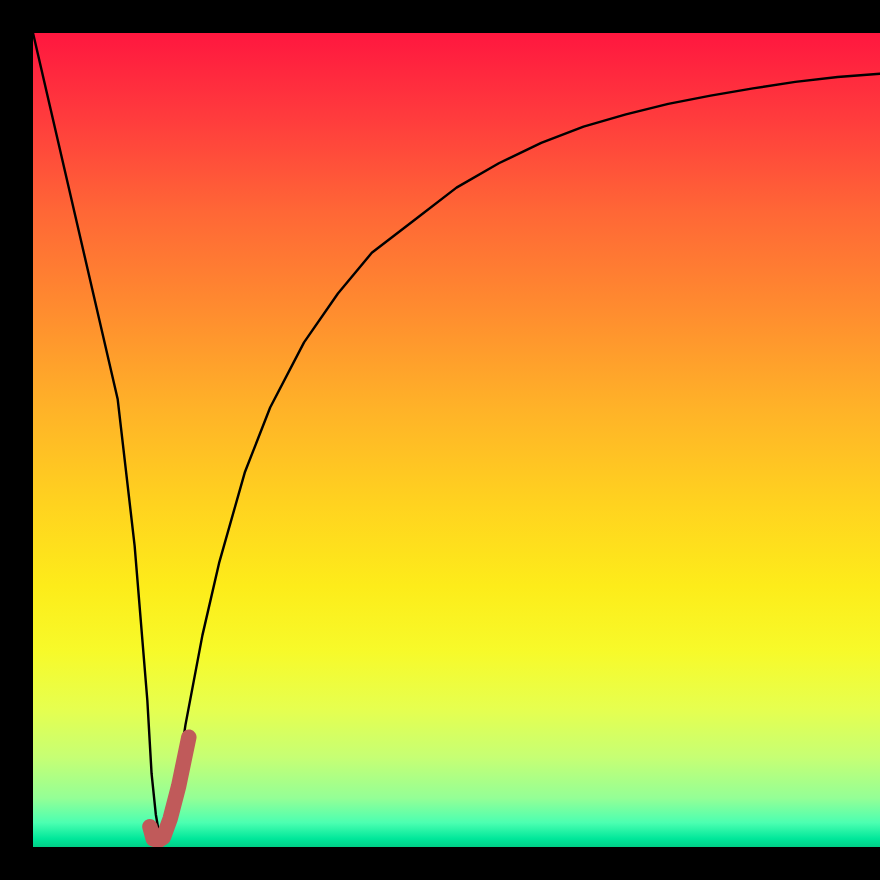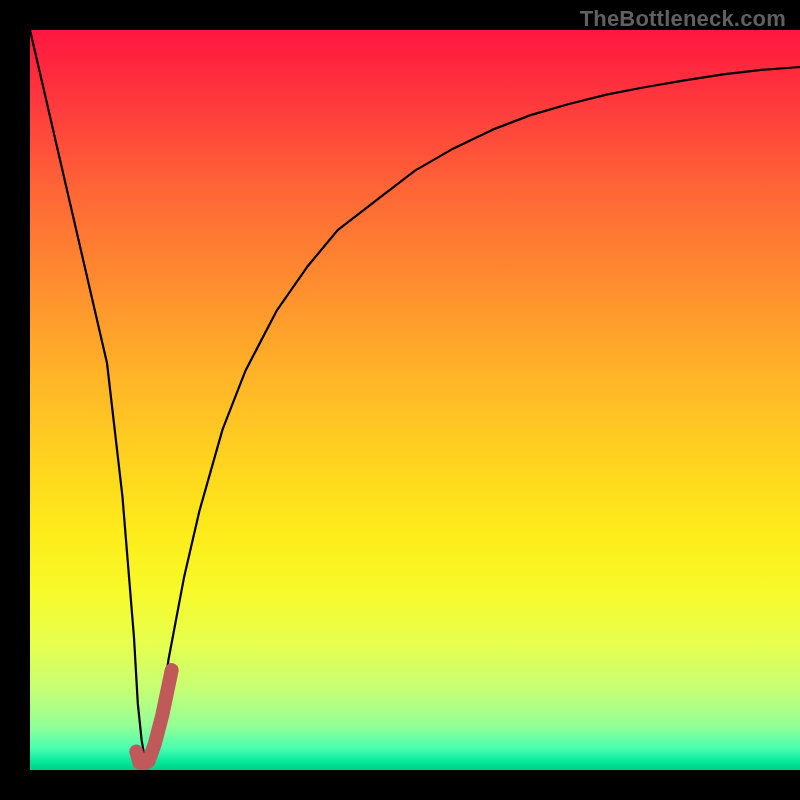--- a/index.html
+++ b/index.html
@@ -61,21 +61,20 @@
     inset: 0;
     width: 100%;
     height: 100%;
     z-index: 3;
   }
 </style>
 </head>
 <body>
 
 <div class="frame">
-  <div class="watermark">TheBottleneck.com</div>
 
   <div class="plot">
     <div class="gradient"></div>
 
     <svg class="curve-svg" viewBox="0 0 770 740" preserveAspectRatio="none">
       <path fill="none" stroke="#000" stroke-width="2.2" stroke-linecap="round" stroke-linejoin="round" d="M0.00 0.00 L15.40 66.60 L30.80 133.20 L46.20 199.80 L61.60 266.40 L77.00 333.00 L92.40 466.20 L103.95 606.80 L107.80 673.40 L111.65 710.40 L115.50 732.60 L123.20 717.80 L130.90 680.80 L138.60 629.00 L154.00 547.60 L169.40 481.00 L192.50 399.60 L215.60 340.40 L246.40 281.20 L277.20 236.80 L308.00 199.80 L346.50 170.20 L385.00 140.60 L423.50 118.40 L462.00 99.90 L500.50 85.10 L539.00 74.00 L577.50 64.38 L616.00 56.98 L654.50 50.32 L693.00 44.40 L731.50 39.96 L770.00 37.00"></path>
     </svg>
 
     <svg class="accent-svg" viewBox="0 0 770 740" preserveAspectRatio="none">
       <path fill="none" stroke="#c05a5a" stroke-width="14" stroke-linecap="round" stroke-linejoin="round" d="M106.26 721.50 L109.34 732.60 L113.96 734.08 L118.58 731.12 L124.74 714.10 L132.44 684.50 L141.68 640.10"></path>

